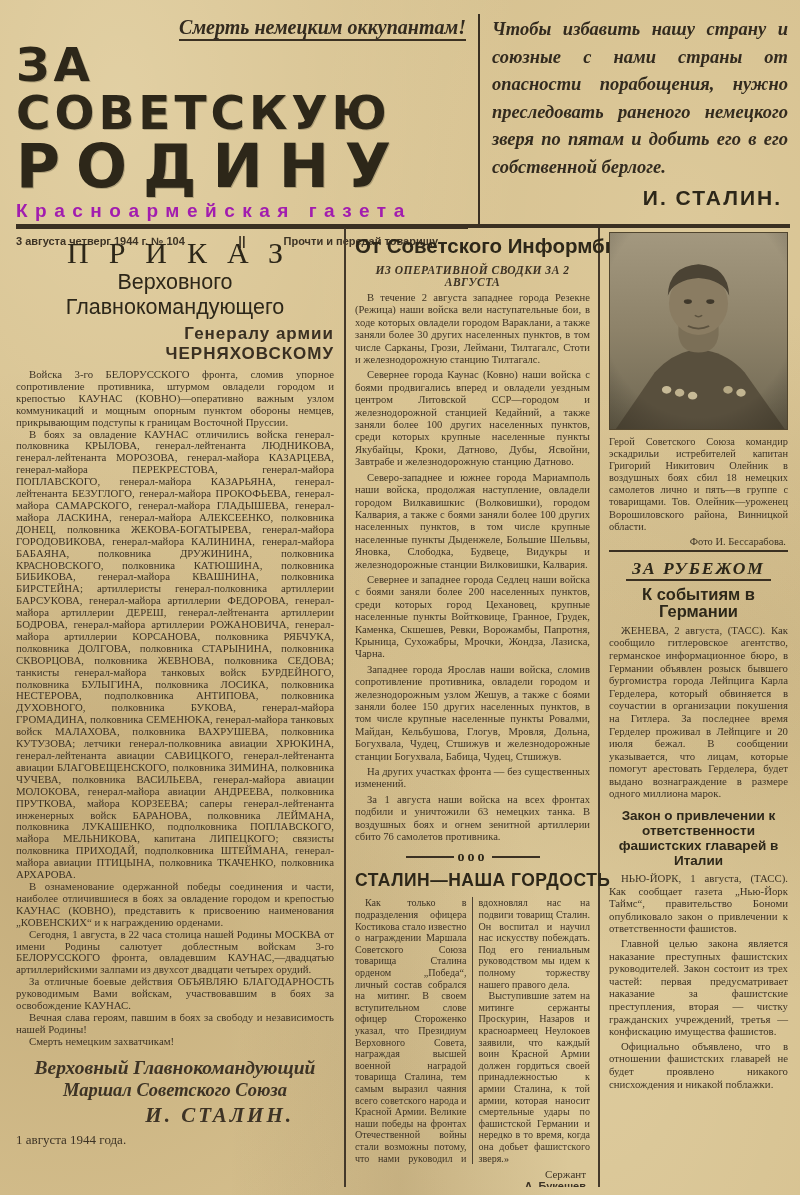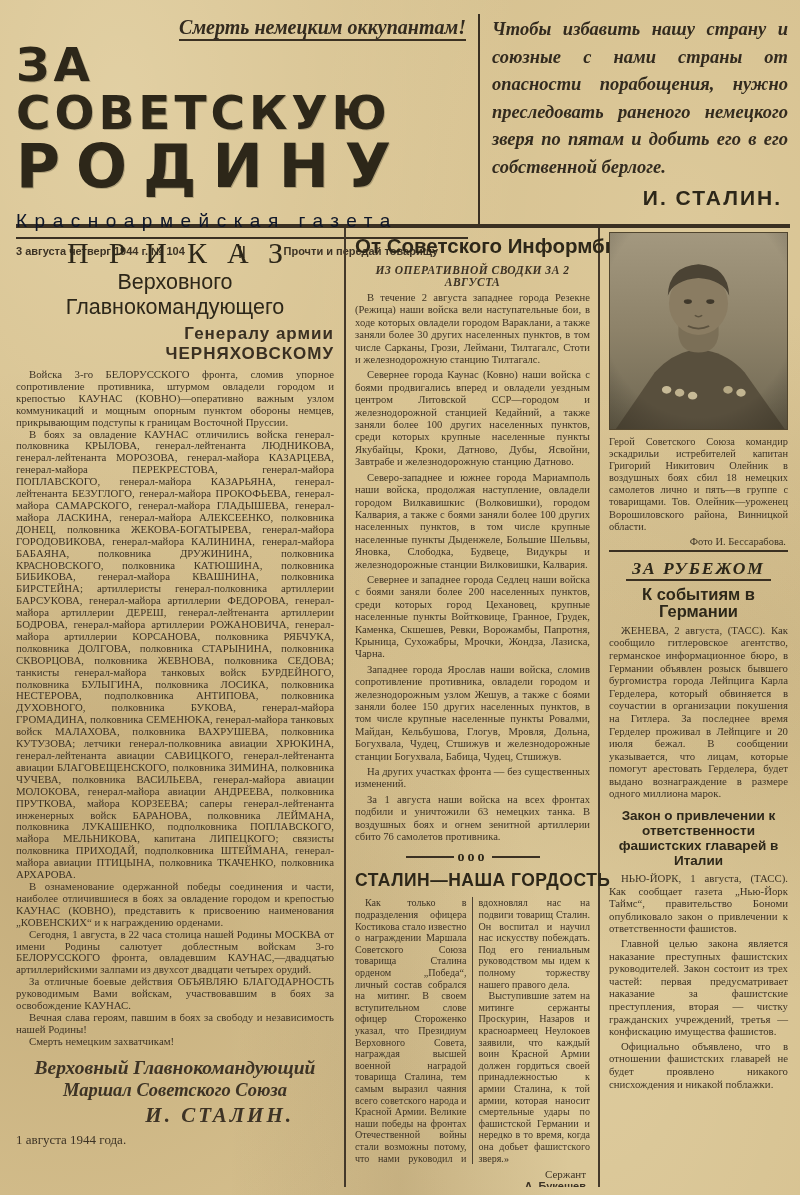--- a/index.html
+++ b/index.html
@@ -21,22 +21,22 @@
   
   .header{ display:flex; height:214px; border-bottom:4px solid #3a3022; }
   .header-left{ width:462px; display:flex; flex-direction:column; padding-right:10px; }
   .slogan{ text-align:right; font-style:italic; font-weight:bold; font-size:20px;
            color:#332b1f; padding-right:2px; margin-top:2px; }
   .slogan span{ border-bottom:2px solid #3a3022; padding-bottom:1px; }
   .masthead{ font-family:"DejaVu Sans", sans-serif; font-weight:bold; color:#2d2719;
              text-shadow:1px 1px 0 rgba(45,39,25,.25); margin-top:2px; }
   .masthead .l1{ font-size:47px; line-height:48px; letter-spacing:4px; }
   .masthead .l2{ font-size:60px; line-height:58px; letter-spacing:16px; }
-  .gazeta{ font-family:"Liberation Sans", sans-serif; font-weight:normal; font-size:19px;
-           letter-spacing:7.5px; margin-top:15px; color:#0f172a; white-space:nowrap; }
+  .gazeta{ font-family:"Liberation Sans", sans-serif; font-weight:bold; font-size:19px;
+           letter-spacing:7.5px; margin-top:5px; color:#a21caf; white-space:nowrap; }
   .dateline{ border-top:2px solid #3a3022; margin-top:5px; padding-top:4px;
              display:flex; align-items:center;
              font-family:"Liberation Sans", sans-serif; font-weight:bold; font-size:11px;justify-content:space-between; }
   .dateline .ds{ margin:0 8px; font-size:13px; }
   .dl-left{ flex:1; }
   .dl-right{ flex:1; text-align:center; }
   .header-right{ flex:1; border-left:2px solid #3a3022; padding:2px 2px 0 12px; }
   .quote-text{ font-style:italic; font-weight:bold; font-size:18.5px; line-height:27.5px;
                color:#332b1f; text-align:justify; }
   .quote-sig{ text-align:right; font-family:"Liberation Sans", sans-serif; font-weight:bold;

